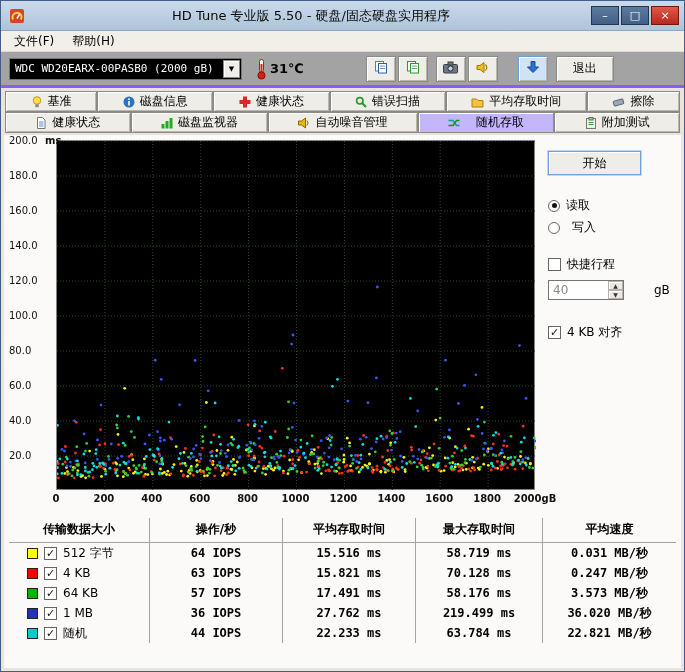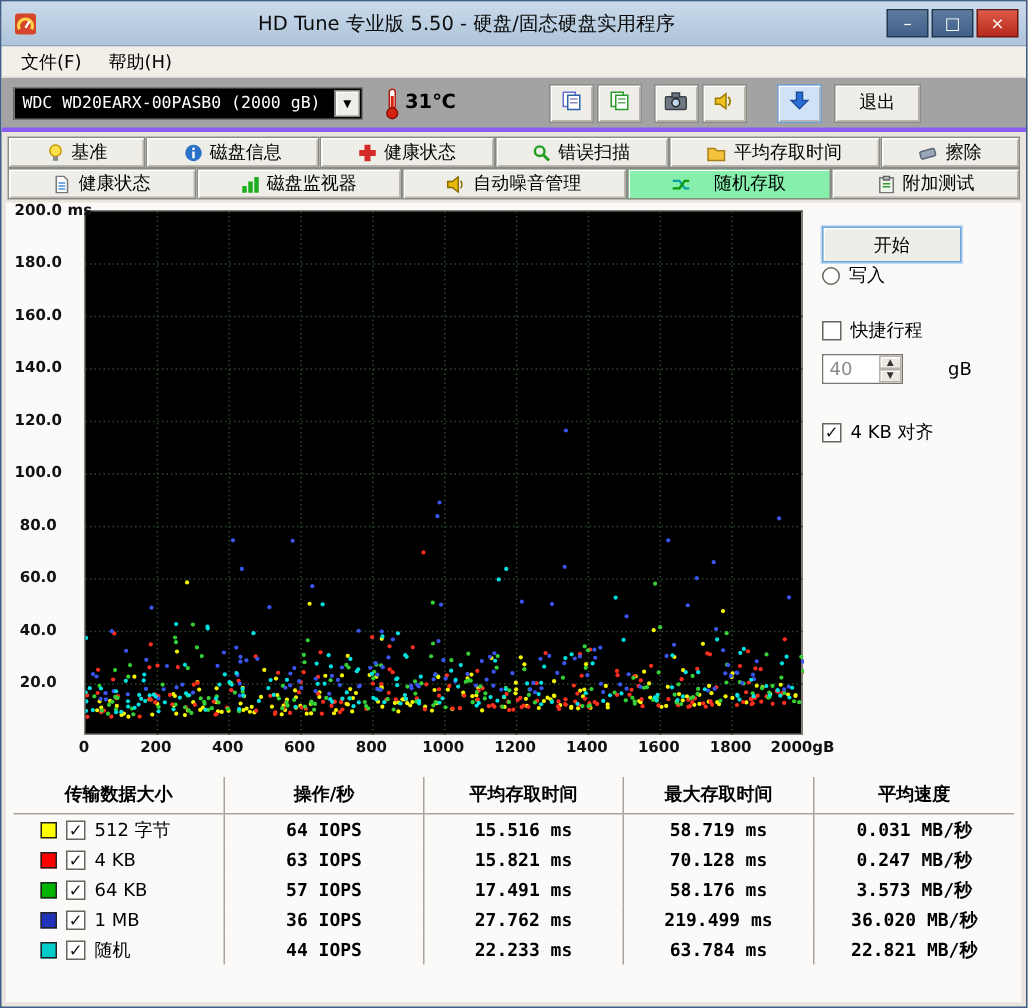--- a/index.html
+++ b/index.html
@@ -22,46 +22,46 @@
   .thermo{margin-left:14px;display:flex;align-items:center;}
   .temp{font-size:13px;font-weight:700;margin-left:3px;}
   .btn3d{background:#efede7;border:1px solid #8b8b85;box-shadow:inset 1px 1px 0 #ffffff,inset -1px -1px 0 #bab6ae;}
   .tb-btn{width:30px;height:26px;display:inline-flex;align-items:center;justify-content:center;}
   .tb-btn.hl{background:#cfe2f6;border-color:#6f9fce;}
   .exit-btn{height:26px;padding:0 16px;font-size:12px;margin-left:8px;}
   
   .tabs{display:flex;padding:0 4px;margin-top:3px;}
   .tabs.second{margin-top:0;}
   .tab{flex:1 1 auto;height:21px;display:flex;align-items:center;justify-content:center;gap:5px;font-size:12px;padding:0 6px;white-space:nowrap;cursor:default;}
-  .tab.active{background:#86efac;box-shadow:inset 1px 1px 0 #fff;gap:16px;}
+  .tab.active{background:#c4b5fd;box-shadow:inset 1px 1px 0 #fff;gap:16px;}
   .ticon{display:inline-flex;}
   
   .page{flex:1;background:#fbfaf8;margin:2px 3px 3px;padding:5px 5px 0;}
   .main-row{display:flex;}
   .chart-row{display:flex;}
   .y-axis{position:relative;width:47px;height:350px;flex:0 0 47px;}
-  .ylab{position:absolute;width:33px;text-align:center;font-size:10px;font-weight:700;color:#111;}
+  .ylab{position:absolute;width:33px;text-align:left;font-size:10px;font-weight:400;color:#111;}
   .yunit{position:absolute;left:36px;font-size:10px;font-weight:700;color:#111;}
   .plot-frame{border:1px solid #83817b;background:#000;width:479px;height:350px;}
   .plot-frame svg{display:block;}
   .x-axis{position:relative;height:17px;margin-left:47px;width:479px;margin-top:2px;}
   .xlab{position:absolute;transform:translateX(-50%);font-size:10px;font-weight:700;color:#111;white-space:nowrap;top:1px;}
   
   .side{flex:1;padding-left:13px;padding-top:11px;font-size:12px;}
   .start-btn{display:block;width:93px;height:24px;font-size:12px;border:1px solid #6da3d8;box-shadow:0 0 0 1px #bcd9f3,inset 1px 1px 0 #fff;background:#efede7;}
   .radio-row,.check-row,.spin-row{display:flex;align-items:center;gap:6px;}
   .radio-row.first{margin-top:22px;}
   .radio-row+.radio-row{margin-top:5px;gap:12px;}
   .check-row.short{margin-top:20px;}
   .spin-row{margin-top:7px;}
   .check-row.align{margin-top:24px;}
   .radio{width:12px;height:12px;border-radius:50%;background:#fff;border:1px solid #66655f;display:inline-flex;align-items:center;justify-content:center;}
   .radio.sel::after{content:"";width:5px;height:5px;border-radius:50%;background:#111;}
   .checkbox{width:13px;height:13px;background:#fff;border:1px solid #66655f;font-size:11px;line-height:11px;text-align:center;color:#111;}
-  .spin{display:flex;width:54px;height:20px;border:1px solid #76756f;background:#fff;}
+  .spin{display:flex;width:76px;height:20px;border:1px solid #76756f;background:#fff;}
   .spin input{flex:1;min-width:0;border:none;outline:none;font-size:12px;color:#8a8a8a;padding-left:4px;background:#fff;}
   .arrows{width:15px;display:flex;flex-direction:column;}
   .sa{flex:1;font-size:6px;display:flex;align-items:center;justify-content:center;background:#ece9e2;border:1px solid #b7b3ab;box-shadow:inset 1px 1px 0 #fff;color:#333;}
   .unit{margin-left:24px;}
   
   .rtable{display:grid;grid-template-columns:140px 133px 133px 127px 1fr;margin-top:9px;}
   .th{font-weight:700;font-size:12px;text-align:center;padding:3px 0 4px;border-bottom:1px solid #a8a49b;}
   .td{height:20px;display:flex;align-items:center;justify-content:center;}
   .cL{border-left:1px solid #a8a49b;}
   .rowlabel{justify-content:flex-start;padding-left:18px;gap:6px;font-size:12px;}
@@ -1070,20 +1070,24 @@
             <div class="xlab" style="left: 287.4px;">1200</div>
             <div class="xlab" style="left: 335.3px;">1400</div>
             <div class="xlab" style="left: 383.2px;">1600</div>
             <div class="xlab" style="left: 431.1px;">1800</div>
             <div class="xlab" style="left: 479px;">2000gB</div>
           </div>
       </div>
 
       <div class="side">
         <button class="start-btn">开始</button>
+        <div class="radio-row first">
+          <span class="radio sel"></span>
+          <span>读取</span>
+        </div>
         <div class="radio-row">
           <span class="radio"></span>
           <span>写入</span>
         </div>
         <div class="check-row short">
           <span class="checkbox"></span>
           <span>快捷行程</span>
         </div>
         <div class="spin-row">
           <div class="spin">

